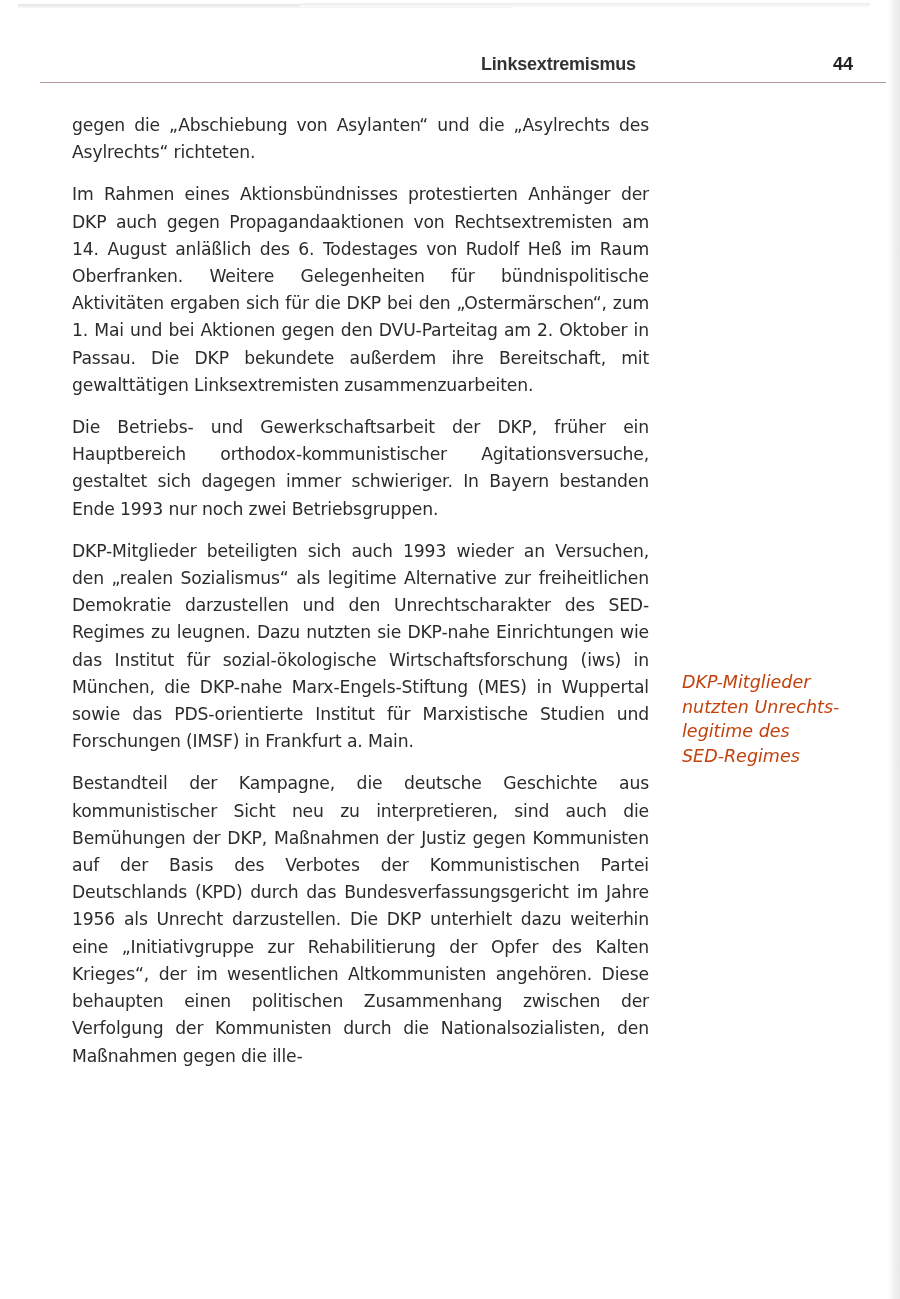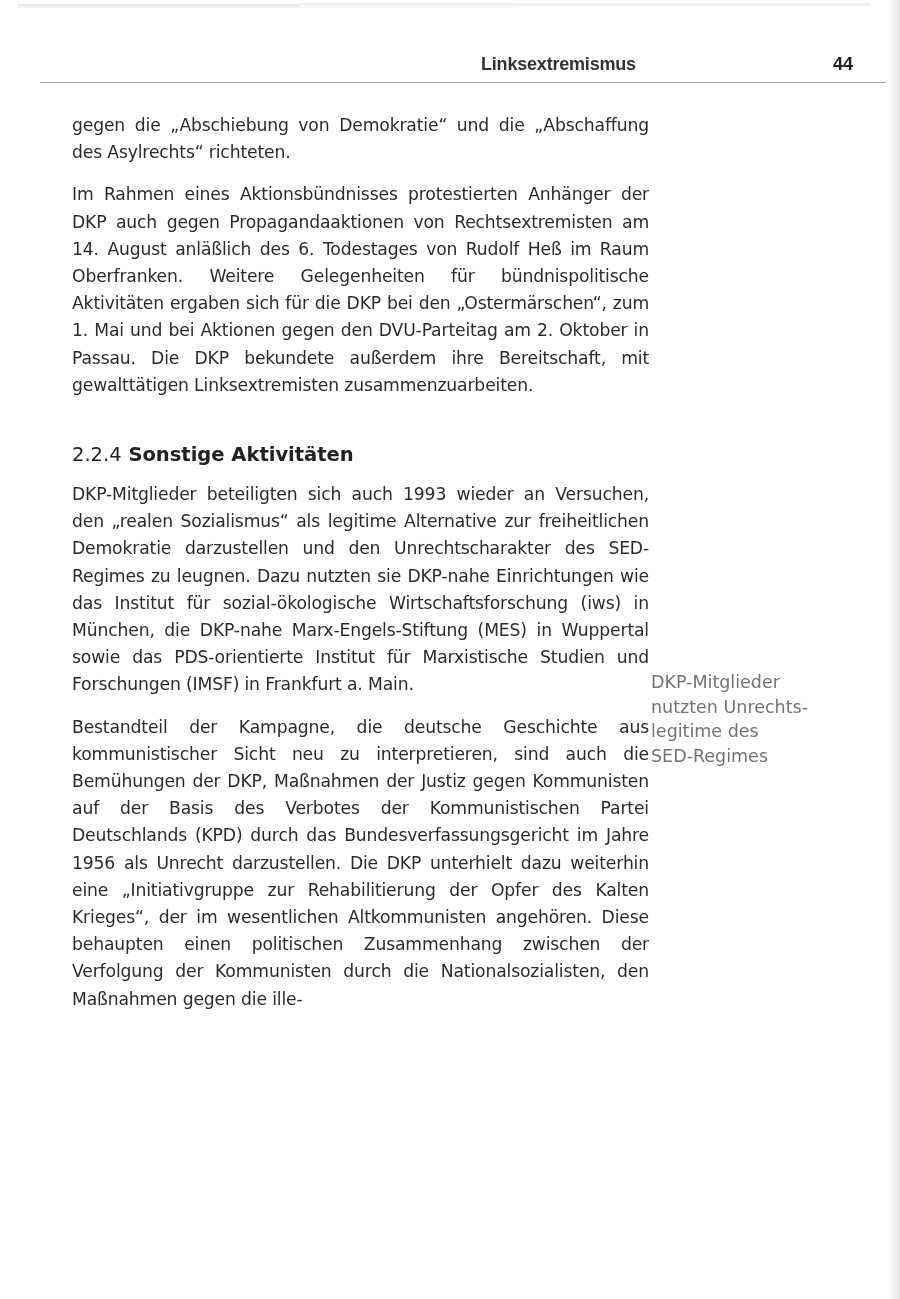--- a/index.html
+++ b/index.html
@@ -87,51 +87,49 @@
       color: #222;
     }
     .section-heading .num {
       font-weight: normal;
     }
     .section-heading .title {
       font-weight: bold;
     }
     .margin-note {
       position: absolute;
-      left: 651px;
+      left: 682px;
       top: 670px;
       width: 190px;
+      font-style: italic;
       font-size: 17.5px;
       line-height: 24.5px;
-      color: #737373;
+      color: #c2410c;
     }
     .margin-note span {
       display: block;
     }
   </style>
 </head>
 <body>
 
 <div class="top-shadow"></div>
 <div class="top-shadow2"></div>
 <div class="right-edge"></div>
 
 <div class="running-head">
   <span class="running-title">Linksextremismus</span>
   <span class="page-number">44</span>
 </div>
 
 <div class="body-column">
-  <p class="para">gegen die „Abschiebung von Demokratie“ und die „Abschaffung des Asylrechts“ richteten.</p>
+  <p class="para">gegen die „Abschiebung von Asylanten“ und die „Asylrechts des Asylrechts“ richteten.</p>
   <p class="para">Im Rahmen eines Aktionsbündnisses protestierten Anhänger der DKP auch gegen Propagandaaktionen von Rechtsextremisten am 14. August anläßlich des 6. Todestages von Rudolf Heß im Raum Oberfranken. Weitere Gelegenheiten für bündnispolitische Aktivitäten ergaben sich für die DKP bei den „Ostermärschen“, zum 1. Mai und bei Aktionen gegen den DVU-Parteitag am 2. Oktober in Passau. Die DKP bekundete außerdem ihre Bereitschaft, mit gewalttätigen Linksextremisten zusammenzuarbeiten.</p>
+  <p class="para">Die Betriebs- und Gewerkschaftsarbeit der DKP, früher ein Hauptbereich orthodox-kommunistischer Agitationsversuche, gestaltet sich dagegen immer schwieriger. In Bayern bestanden Ende 1993 nur noch zwei Betriebsgruppen.</p>
 
-  <h2 class="section-heading">
-    <span class="num">2.2.4</span>
-    <span class="title">Sonstige Aktivitäten</span>
-  </h2>
 
   <p class="para">DKP-Mitglieder beteiligten sich auch 1993 wieder an Versuchen, den „realen Sozialismus“ als legitime Alternative zur freiheitlichen Demokratie darzustellen und den Unrechtscharakter des SED-Regimes zu leugnen. Dazu nutzten sie DKP-nahe Einrichtungen wie das Institut für sozial-ökologische Wirtschaftsforschung (iws) in München, die DKP-nahe Marx-Engels-Stiftung (MES) in Wuppertal sowie das PDS-orientierte Institut für Marxistische Studien und Forschungen (IMSF) in Frankfurt a. Main.</p>
   <p class="para">Bestandteil der Kampagne, die deutsche Geschichte aus kommunistischer Sicht neu zu interpretieren, sind auch die Bemühungen der DKP, Maßnahmen der Justiz gegen Kommunisten auf der Basis des Verbotes der Kommunistischen Partei Deutschlands (KPD) durch das Bundesverfassungsgericht im Jahre 1956 als Unrecht darzustellen. Die DKP unterhielt dazu weiterhin eine „Initiativgruppe zur Rehabilitierung der Opfer des Kalten Krieges“, der im wesentlichen Altkommunisten angehören. Diese behaupten einen politischen Zusammenhang zwischen der Verfolgung der Kommunisten durch die Nationalsozialisten, den Maßnahmen gegen die ille-</p>
 </div>
 
 <div class="margin-note">
   <span>DKP-Mitglieder</span>
   <span>nutzten Unrechts-</span>
   <span>legitime des</span>
   <span>SED-Regimes</span>

